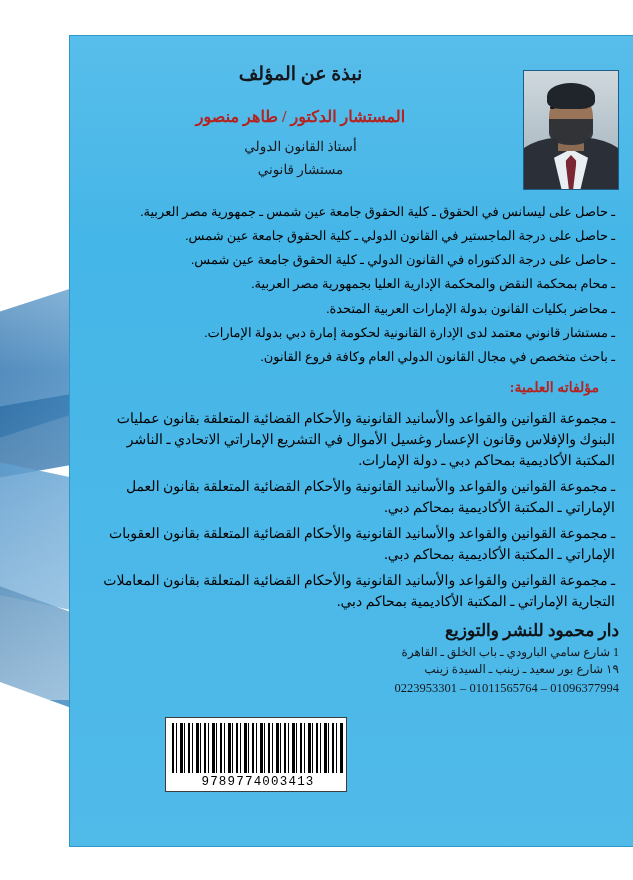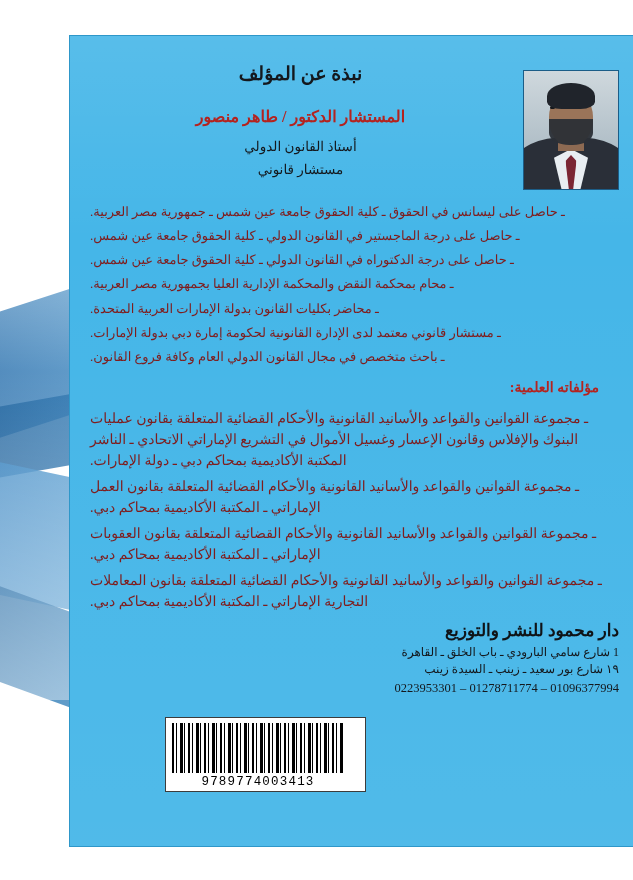--- a/index.html
+++ b/index.html
@@ -194,23 +194,23 @@
 
   
   ul.bullets {
     list-style: none;
     margin: 12px 2px 0 2px;
     padding: 0;
   }
   ul.bullets li {
     font-size: 13px;
     line-height: 1.55;
-    color: #7f1d1d;
+    color: #000000;
     margin: 0 0 4px 0;
-    text-align: left;
+    text-align: right;
     padding-right: 2px;
   }
 
   .section-title {
     color: #b4231f;
     font-weight: bold;
     font-size: 14px;
     text-align: right;
     margin: 12px 20px 4px 0;
   }
@@ -244,21 +244,21 @@
   }
 
   
   .barcode-box {
     position: absolute;
     left: 95px;
     bottom: 54px;
     width: 172px;
     background: #ffffff;
     border: 1px solid #3c3c3c;
-    padding: 5px 21px 2px 6px;
+    padding: 5px 2px 2px 6px;
     z-index: 5;
   }
   .bars {
     height: 50px;
     width: 100%;
     background-image:
       repeating-linear-gradient(90deg,
         #000 0 2px, #fff 2px 4px, #000 4px 5px, #fff 5px 8px,
         #000 8px 11px, #fff 11px 12px, #000 12px 13px, #fff 13px 16px);
   }
@@ -333,21 +333,21 @@
         <li>ـ مجموعة القوانين والقواعد والأسانيد القانونية والأحكام القضائية المتعلقة بقانون عمليات البنوك والإفلاس وقانون الإعسار وغسيل الأموال في التشريع الإماراتي الاتحادي ـ الناشر المكتبة الأكاديمية بمحاكم دبي ـ دولة الإمارات.</li>
         <li>ـ مجموعة القوانين والقواعد والأسانيد القانونية والأحكام القضائية المتعلقة بقانون العمل الإماراتي ـ المكتبة الأكاديمية بمحاكم دبي.</li>
         <li>ـ مجموعة القوانين والقواعد والأسانيد القانونية والأحكام القضائية المتعلقة بقانون العقوبات الإماراتي ـ المكتبة الأكاديمية بمحاكم دبي.</li>
         <li>ـ مجموعة القوانين والقواعد والأسانيد القانونية والأحكام القضائية المتعلقة بقانون المعاملات التجارية الإماراتي ـ المكتبة الأكاديمية بمحاكم دبي.</li>
       </ul>
 
       <div class="publisher">
         <div class="pub-name">دار محمود للنشر والتوزيع</div>
         <div class="pub-line">1 شارع سامي البارودي ـ باب الخلق ـ القاهرة</div>
         <div class="pub-line">١٩ شارع بور سعيد ـ زينب ـ السيدة زينب</div>
-        <div class="pub-phones">0223953301 – 01278711774 – 01096377994</div>
+        <div class="pub-phones">0223953301 – 01011565764 – 01096377994</div>
       </div>
 
     </div>
 
     <div class="barcode-box">
       <div class="bars"></div>
       <div class="bars-num">9789774003413</div>
     </div>
   </div>
 

